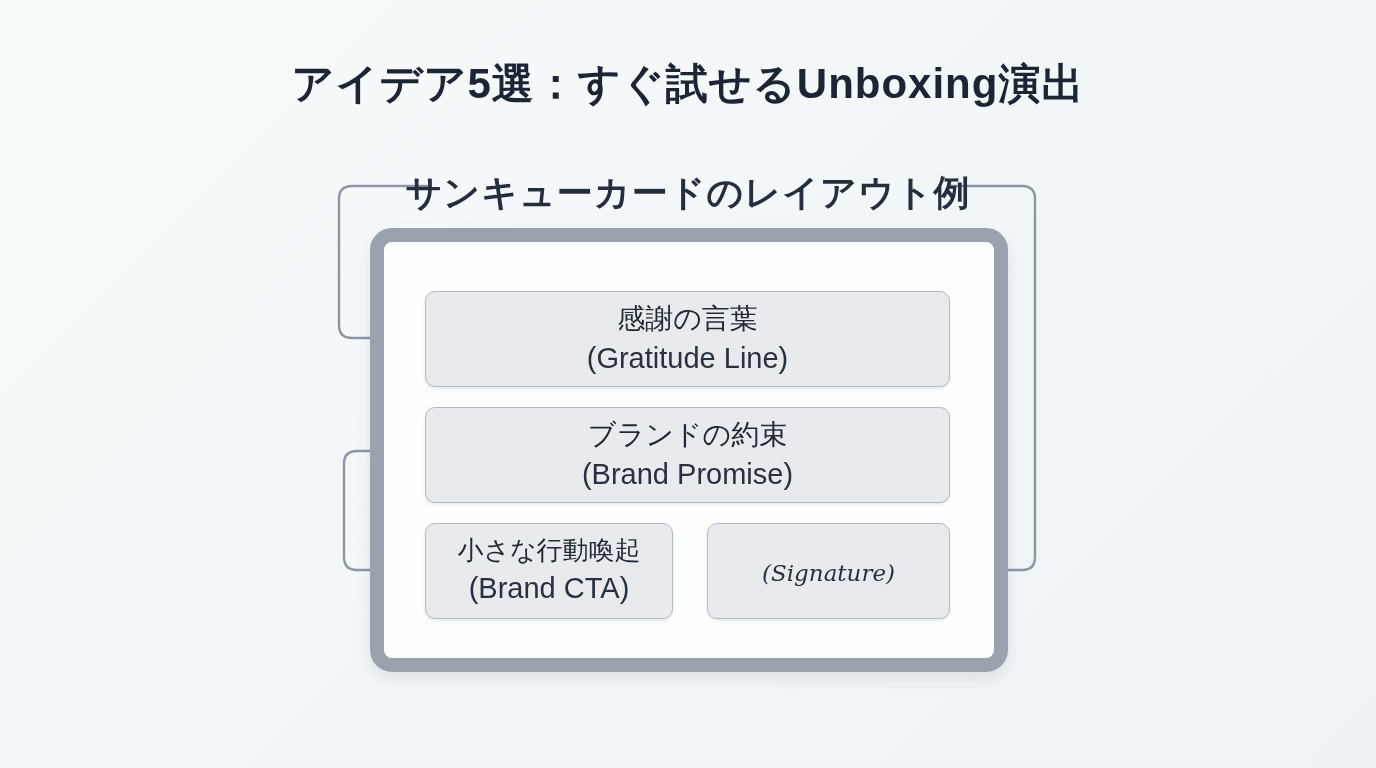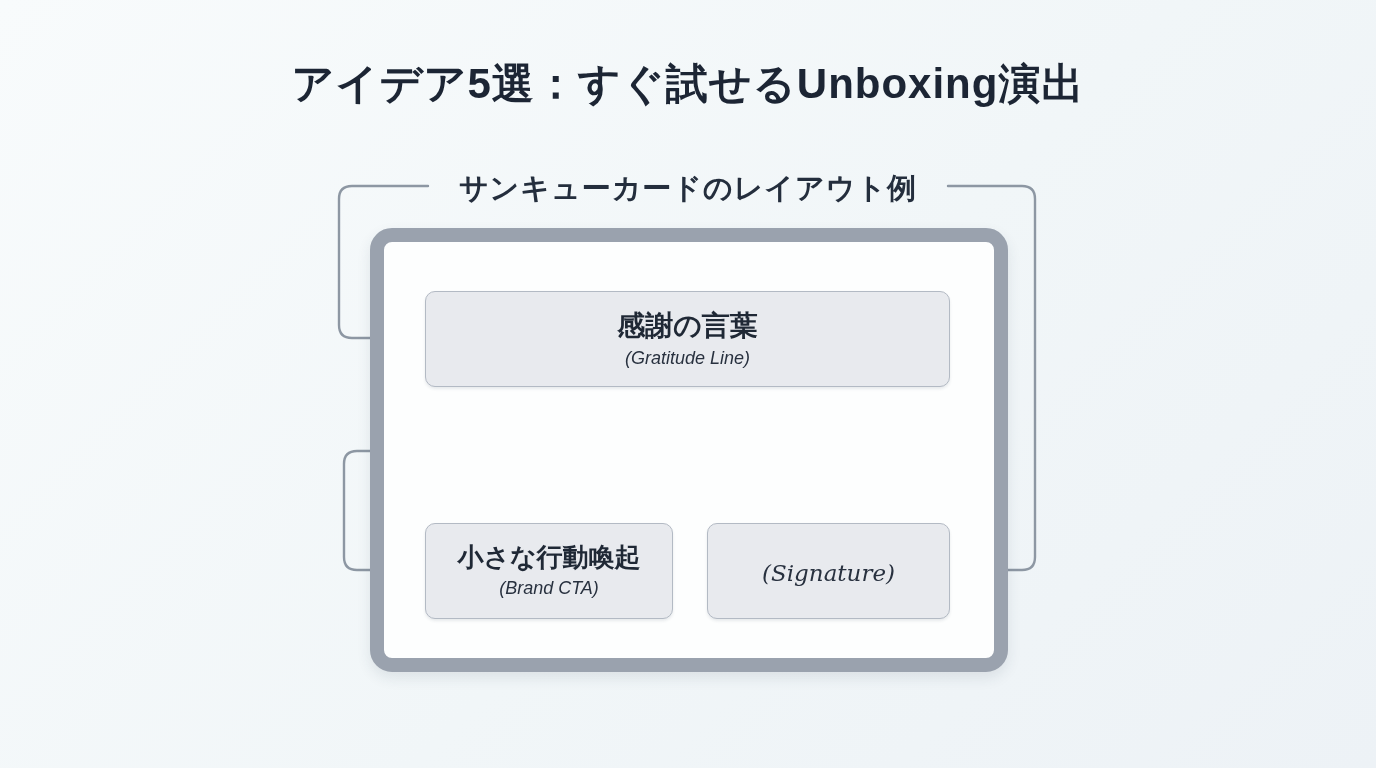--- a/index.html
+++ b/index.html
@@ -33,21 +33,21 @@
     top: 0;
     width: 1376px;
     height: 768px;
   }
   .diagram-label {
     position: absolute;
     left: 0;
     right: 0;
     top: 169px;
     text-align: center;
-    font-size: 29px;
+    font-size: 36px;
     font-weight: 700;
     letter-spacing: 1px;
     color: #242e3d;
     margin: 0;
   }
   .thank-you-card {
     position: absolute;
     left: 370px;
     top: 228px;
     width: 610px;
@@ -69,32 +69,31 @@
     align-items: center;
     justify-content: center;
     text-align: center;
   }
   .box-gratitude { left: 425px; top: 291px; width: 525px; height: 96px; }
   .box-brand     { left: 425px; top: 407px; width: 525px; height: 96px; }
   .box-cta       { left: 425px; top: 523px; width: 248px; height: 96px; }
   .box-signature { left: 707px; top: 523px; width: 243px; height: 96px; }
   .jp-label {
     font-size: 28px;
-    font-weight: 700;
+    font-weight: 400;
     color: #1f2835;
     line-height: 1.2;
   }
   .box-cta .jp-label, .box-signature .jp-label { font-size: 26px; }
   .en-label {
-    font-size: 18px;
+    font-size: 29px;
     font-weight: 400;
     color: #28313f;
     line-height: 1.25;
     margin-top: 4px;
-    font-style: italic;
   }
   .en-script {
     font-family: "DejaVu Serif", "Liberation Serif", serif;
     font-style: italic;
     font-size: 23px;
   }
 </style>
 </head>
 <body>
 
@@ -122,20 +121,24 @@
 
   <h2 class="diagram-label">サンキューカードのレイアウト例</h2>
 
   <div class="thank-you-card"></div>
 
   <div class="card-box box-gratitude">
     <div class="jp-label">感謝の言葉</div>
     <div class="en-label">(Gratitude Line)</div>
   </div>
 
+  <div class="card-box box-brand">
+    <div class="jp-label">ブランドの約束</div>
+    <div class="en-label">(Brand Promise)</div>
+  </div>
 
   <div class="card-box box-cta">
     <div class="jp-label">小さな行動喚起</div>
     <div class="en-label">(Brand CTA)</div>
   </div>
 
   <div class="card-box box-signature">
     <div class="en-label en-script">(Signature)</div>
   </div>
 

